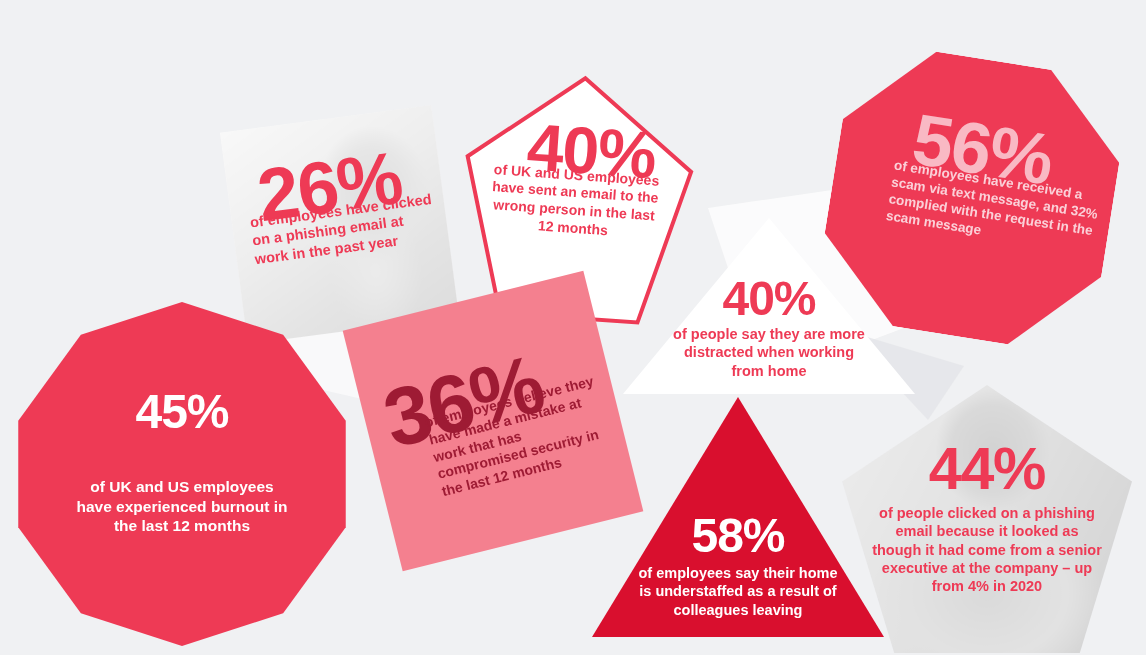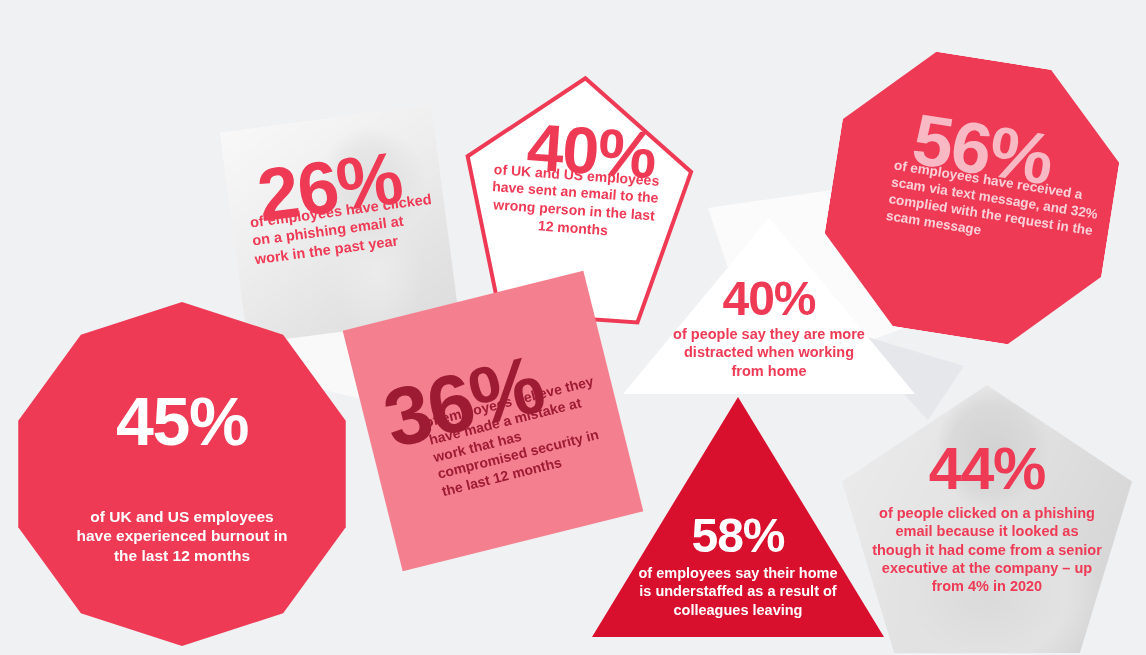--- a/index.html
+++ b/index.html
@@ -114,21 +114,21 @@
   #stat-45 {
     left: 10px; top: 302px; width: 344px; height: 344px;
   }
   #stat-45 .shape-fill {
     background: #ee3a55;
     clip-path: polygon(
       50% 0%, 79.4% 9.5%, 97.6% 34.5%, 97.6% 65.5%, 79.4% 90.5%,
       50% 100%, 20.6% 90.5%, 2.4% 65.5%, 2.4% 34.5%, 20.6% 9.5%);
   }
   #stat-45 .stat-inner { justify-content: flex-start; padding-top: 88px; }
-  #stat-45 .pct { font-size: 68px; color: #ffffff; margin-bottom: 21px; }
+  #stat-45 .pct { font-size: 48px; color: #ffffff; margin-bottom: 10px; }
   #stat-45 .desc { font-size: 15.5px; color: #ffffff; max-width: 220px; margin-top: 33px; }
 
   
   #stat-36 {
     left: 369px; top: 297px; width: 248px; height: 248px;
     transform: rotate(-14deg);
   }
   #stat-36 .shape-fill { background: #f4808f; }
   #stat-36 .stat-inner { justify-content: flex-start; padding-top: 60px; }
   #stat-36 .pct { font-size: 82px; color: #9e1b34; margin: 0 0 0 -48px; }

